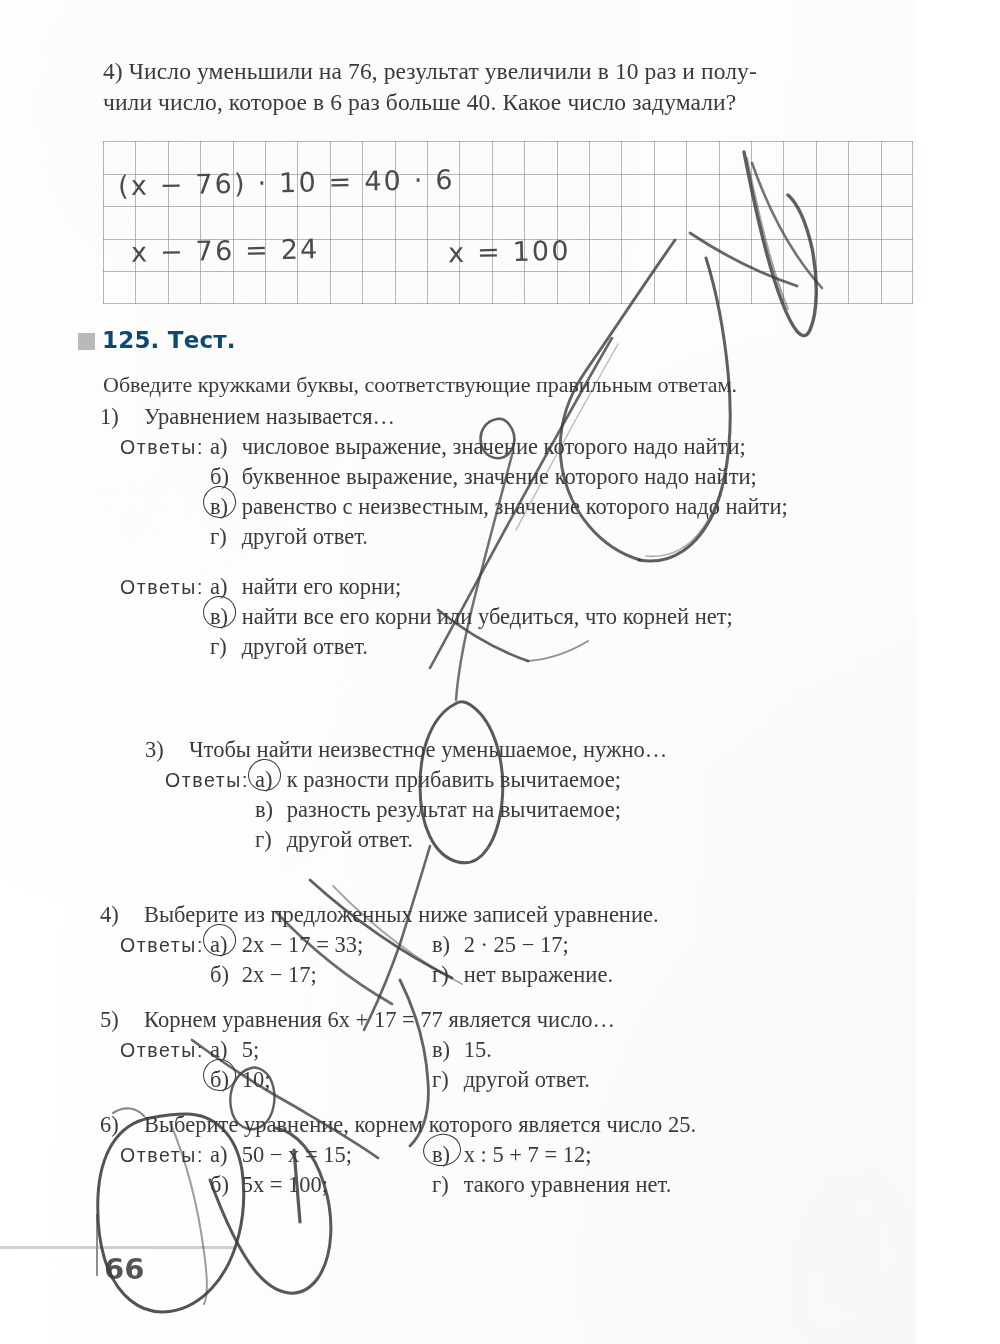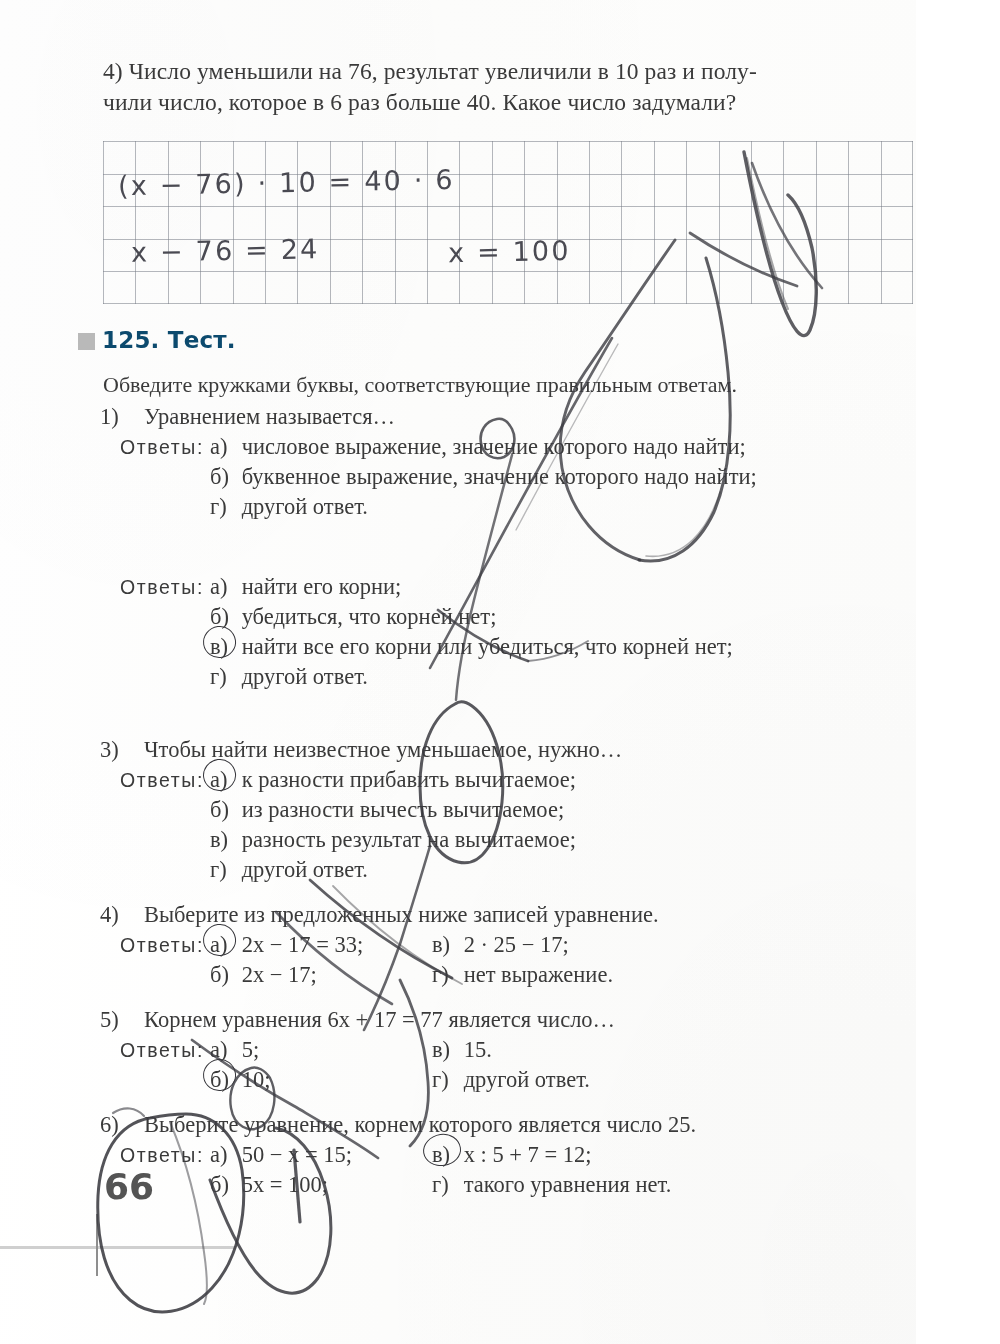--- a/index.html
+++ b/index.html
@@ -180,23 +180,23 @@
     position: absolute;
     left: 96px;
     top: 1214px;
     width: 2px;
     height: 62px;
     background: #8e8e8e;
   }
   .page-num {
     position: absolute;
     left: 104px;
-    top: 1166px;
+    top: 1252px;
     font-family: "DejaVu Sans", sans-serif;
-    font-size: 36px;
+    font-size: 29px;
     font-weight: bold;
     color: #545454;
   }
 
   
   .scribbles {
     position: absolute;
     inset: 0;
     pointer-events: none;
   }
@@ -229,48 +229,45 @@
     <div class="q-head">
       <span class="q-num">1)</span><span>Уравнением называется…</span>
     </div>
     <div class="ans-row">
       <span class="ans-label">Ответы:</span><span class="opt-letter">а)</span> <span>числовое выражение, значение которого надо найти;</span>
     </div>
     <div class="ans-row">
       <span class="ans-label blank">Ответы:</span><span class="opt-letter">б)</span> <span>буквенное выражение, значение которого надо найти;</span>
     </div>
     <div class="ans-row">
+      <span class="ans-label blank">Ответы:</span><span class="opt-letter circled">в)</span> <span>равенство с неизвестным, значение которого надо найти;</span>
+    </div>
+    <div class="ans-row">
       <span class="ans-label blank">Ответы:</span><span class="opt-letter">г)</span> <span>другой ответ.</span>
     </div>
   </div>
 
   <div class="q" style="top:572px;">
     <div class="ans-row">
       <span class="ans-label">Ответы:</span><span class="opt-letter">а)</span> <span>найти его корни;</span>
     </div>
     <div class="ans-row">
-      <span class="ans-label blank">Ответы:</span><span class="opt-letter">б)</span> <span>убедиться, что корней нет;</span>
-    </div>
-    <div class="ans-row">
       <span class="ans-label blank">Ответы:</span><span class="opt-letter circled">в)</span> <span>найти все его корни или убедиться, что корней нет;</span>
     </div>
     <div class="ans-row">
       <span class="ans-label blank">Ответы:</span><span class="opt-letter">г)</span> <span>другой ответ.</span>
     </div>
   </div>
 
-  <div class="q" style="top:735px;">
+  <div class="q" style="top:735px;margin-left:45px;">
     <div class="q-head">
       <span class="q-num">3)</span><span>Чтобы найти неизвестное уменьшаемое, нужно…</span>
     </div>
     <div class="ans-row">
       <span class="ans-label">Ответы:</span><span class="opt-letter circled">а)</span> <span>к разности прибавить вычитаемое;</span>
-    </div>
-    <div class="ans-row">
-      <span class="ans-label blank">Ответы:</span><span class="opt-letter">б)</span> <span>из разности вычесть вычитаемое;</span>
     </div>
     <div class="ans-row">
       <span class="ans-label blank">Ответы:</span><span class="opt-letter">в)</span> <span>разность результат на вычитаемое;</span>
     </div>
     <div class="ans-row">
       <span class="ans-label blank">Ответы:</span><span class="opt-letter">г)</span> <span>другой ответ.</span>
     </div>
   </div>
 
   <div class="q two-col" style="top:900px;">

